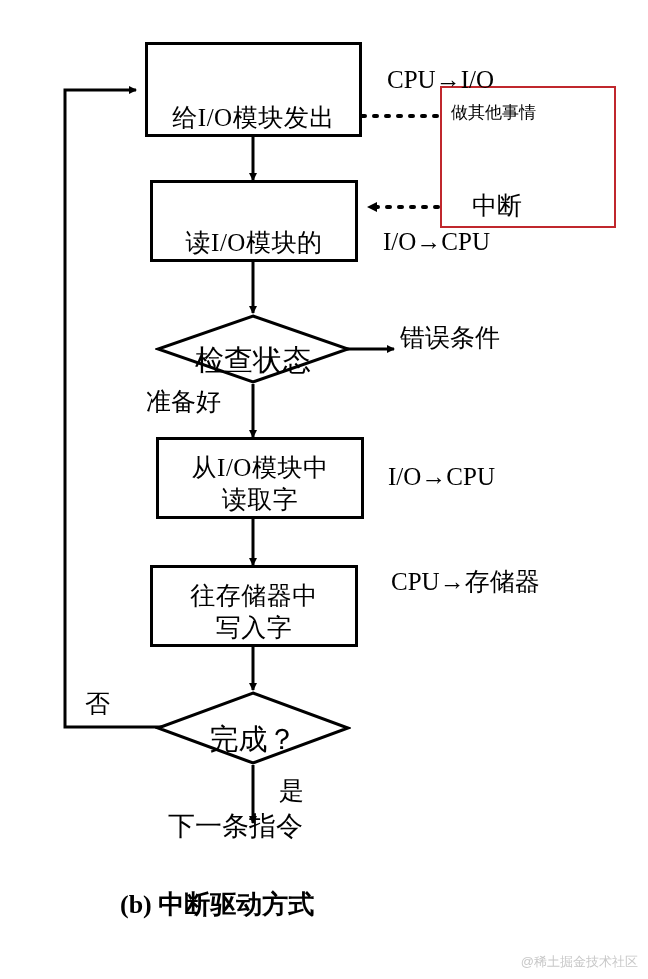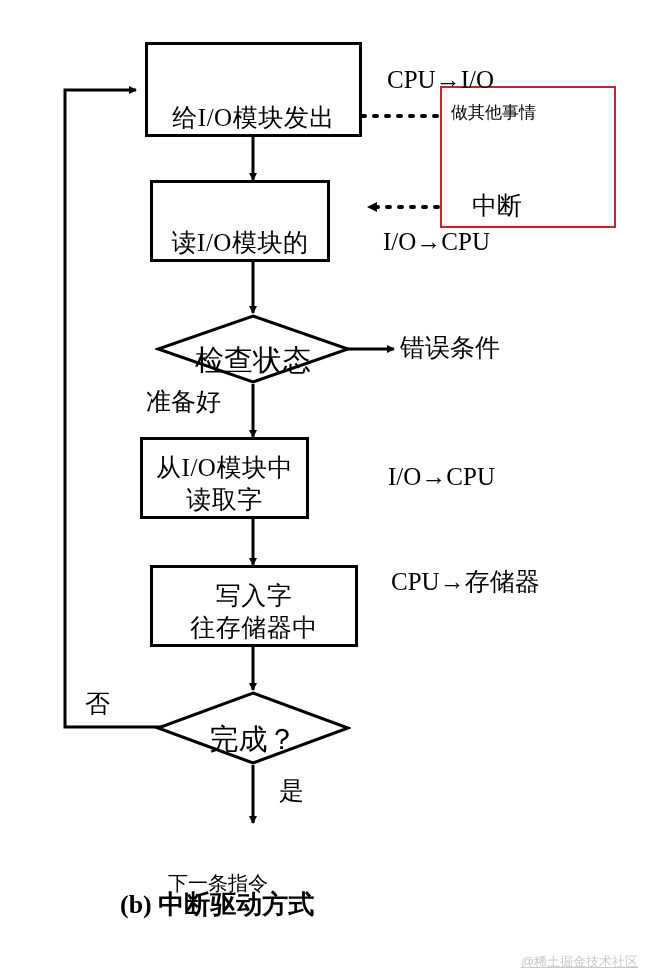--- a/index.html
+++ b/index.html
@@ -74,21 +74,20 @@
     font-weight: bold;
   }
   .watermark {
     position: absolute;
     right: 10px;
     bottom: 8px;
     font-size: 13px;
     color: #c8c8c8;
     font-family: "Liberation Sans", sans-serif;
     white-space: nowrap;
-    text-decoration: underline;
   }
   .othertext {
     position: absolute;
     font-size: 17px;
     white-space: nowrap;
   }
 </style>
 </head>
 <body>
 
@@ -124,65 +123,65 @@
 </svg>
 
 <div class="redbox" style="left:440px; top:86px; width:176px; height:142px;"></div>
 
 <div class="node proc" style="left:145px; top:42px; width:217px; height:95px;">
   <div>
     <div>给I/O模块发出</div>
   </div>
 </div>
 
-<div class="node proc" style="left:150px; top:180px; width:180px; height:82px;">
+<div class="node proc" style="left:150px; top:180px; width:208px; height:82px;">
   <div>
     <div>读I/O模块的</div>
   </div>
 </div>
 
 <div class="diamond-wrap" style="left:155px; top:313px; width:196px; height:72px;">
   <svg class="diamond-shape" viewBox="0 0 196 72" preserveAspectRatio="none">
     <polygon points="98,3 193,36 98,69 3,36" fill="#fff" stroke="#000" stroke-width="3"></polygon>
   </svg>
   <div class="diamond-label">检查状态</div>
 </div>
 
-<div class="node proc" style="left:140px; top:437px; width:169px; height:82px;">
+<div class="node proc" style="left:156px; top:437px; width:208px; height:82px;">
   <div>
     <div>从I/O模块中</div>
     <div>读取字</div>
   </div>
 </div>
 
 <div class="node proc" style="left:150px; top:565px; width:208px; height:82px;">
   <div>
+    <div>往存储器中</div>
     <div>写入字</div>
-    <div>往存储器中</div>
   </div>
 </div>
 
 <div class="diamond-wrap" style="left:155px; top:690px; width:196px; height:76px;">
   <svg class="diamond-shape" viewBox="0 0 196 76" preserveAspectRatio="none">
     <polygon points="98,3 193,38 98,73 3,38" fill="#fff" stroke="#000" stroke-width="3"></polygon>
   </svg>
   <div class="diamond-label">完成？</div>
 </div>
 
-<div class="lbl" style="left:168px; top:872px; font-size:20px;">下一条指令</div>
+<div class="lbl" style="left:168px; top:812px; font-size:27px;">下一条指令</div>
 
 <div class="othertext" style="left:451px; top:101px;">做其他事情</div>
 
 <div class="lbl" style="left:387px; top:50px;margin-top:16px;">CPU→I/O</div>
 
 <div class="lbl" style="left:456px; top:192px;margin-left:16px;">中断</div>
 
 <div class="lbl" style="left:383px; top:228px;">I/O→CPU</div>
 
-<div class="lbl" style="left:400px; top:334px;">错误条件</div>
+<div class="lbl" style="left:400px; top:324px;">错误条件</div>
 
 <div class="lbl" style="left:119px; top:388px;margin-left:27px;">准备好</div>
 
 <div class="lbl" style="left:388px; top:463px;">I/O→CPU</div>
 
 <div class="lbl" style="left:391px; top:568px;">CPU→存储器</div>
 
 <div class="lbl" style="left:85px; top:690px;">否</div>
 
 <div class="lbl" style="left:279px; top:777px;">是</div>

